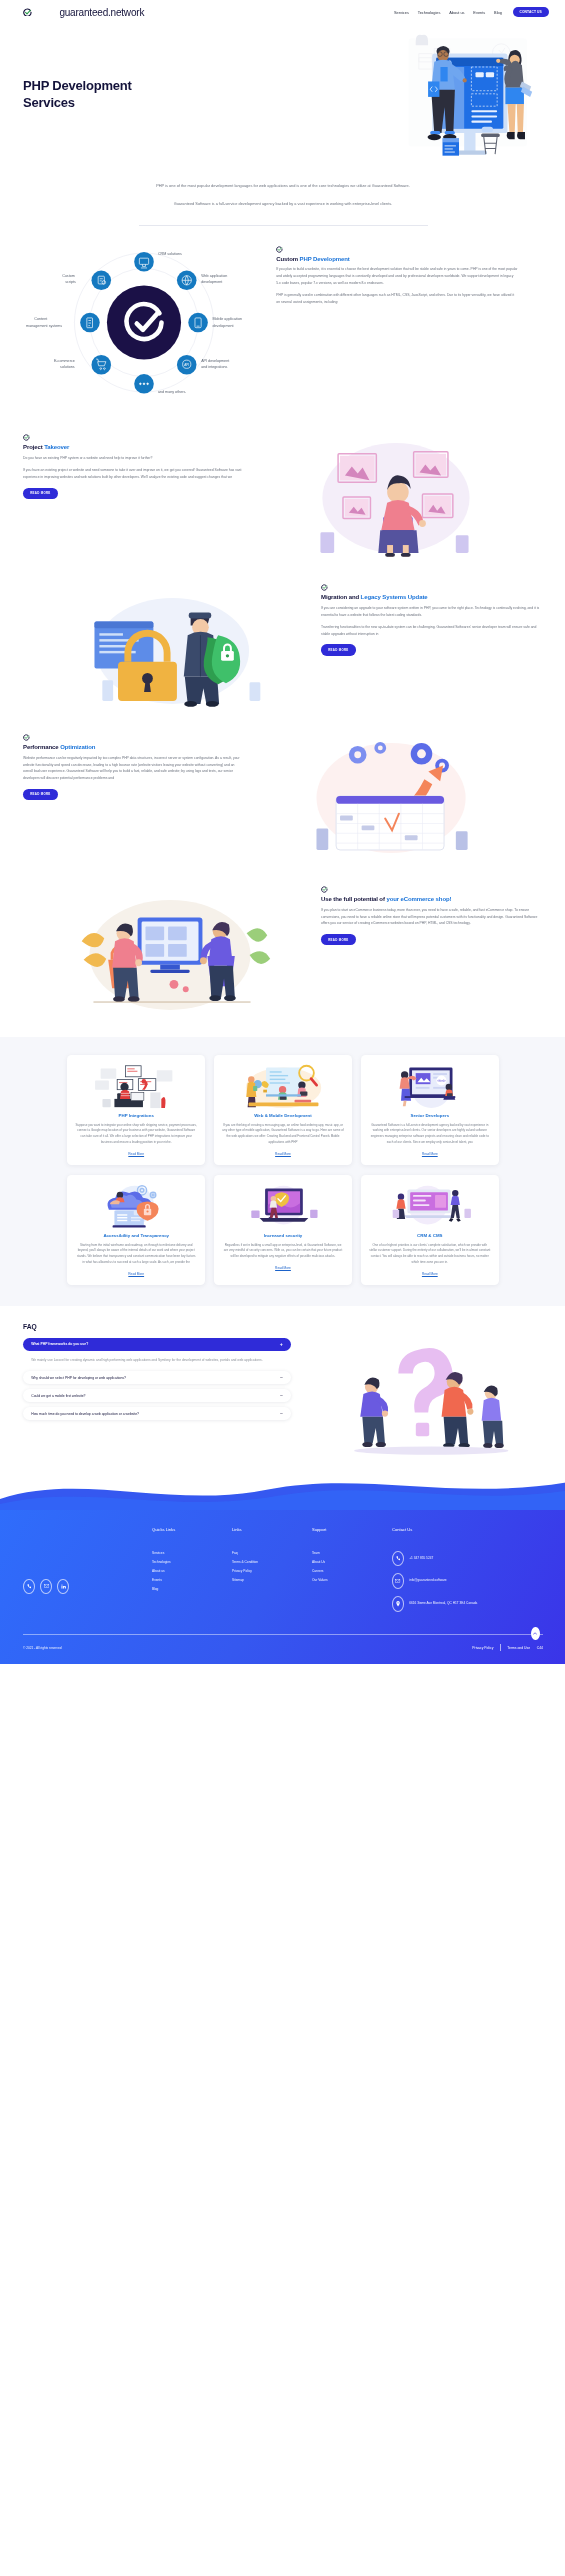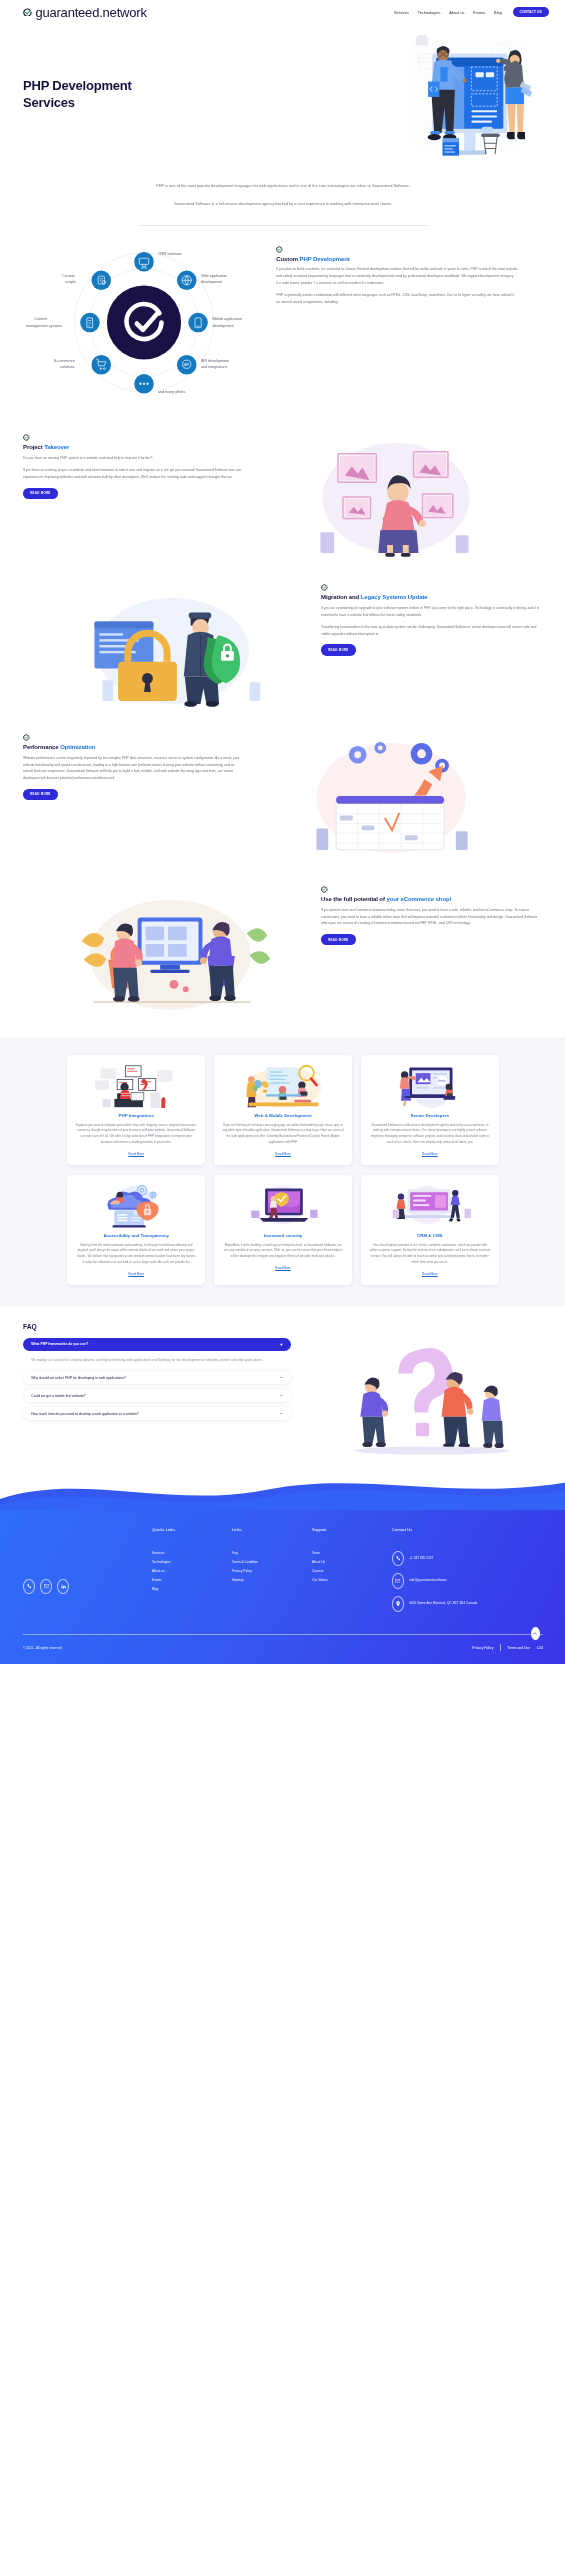--- a/index.html
+++ b/index.html
@@ -13,21 +13,21 @@
   .wrap { width: 566px; position: relative; }
 
   
   .header {
     height: 24px; display: flex; align-items: center;
     padding: 0 17.5px 0 23px; background: #fff;
   }
   .brand { display: flex; align-items: center; gap: 3.6px; }
   .brand-mark { width: 8.8px; height: 8.8px; flex: 0 0 8.8px; }
   .brand-name {
-    font-size: 13px; color: #14133b; letter-spacing: -0.2px;
+    font-size: 10px; color: #14133b; letter-spacing: -0.2px; margin-left: 24px;
   }
   .nav { margin-left: auto; display: flex; align-items: center; gap: 8.8px; }
   .nav a { font-size: 3.9px; color: #2c3242; text-decoration: none; white-space: nowrap; }
   .cta {
     background: #2f2bd8; color: #fff; font-size: 3.3px; font-weight: bold;
     border-radius: 6.2px; padding: 3.1px 6.7px; letter-spacing: 0.1px;
     margin-left: 2.1px; border: none; cursor: pointer; white-space: nowrap;
   }
 
   

